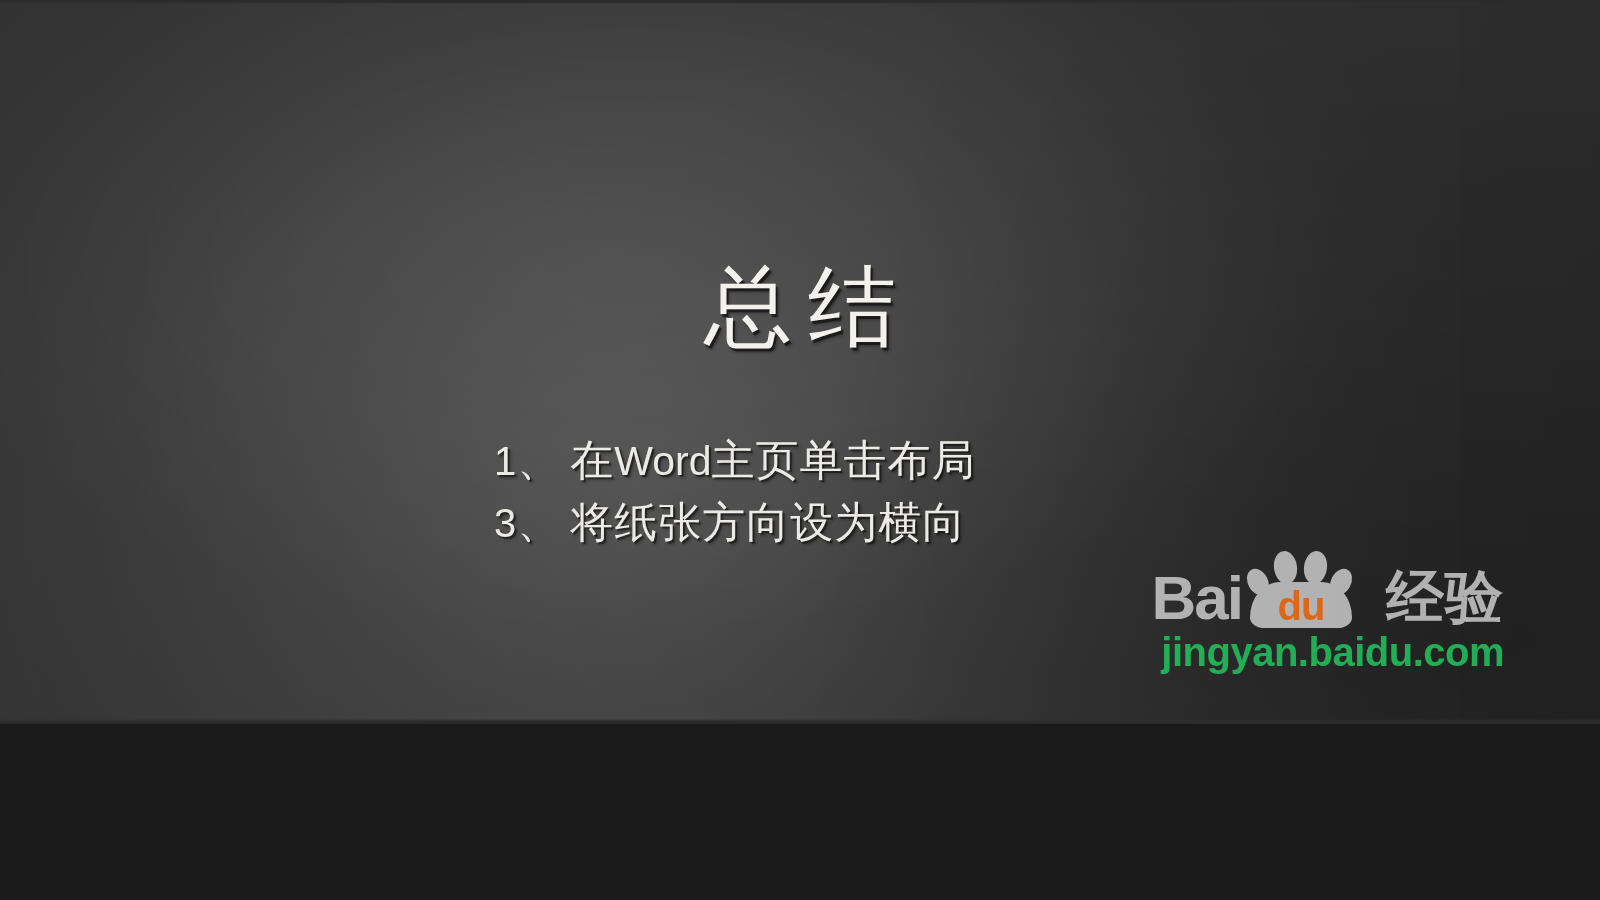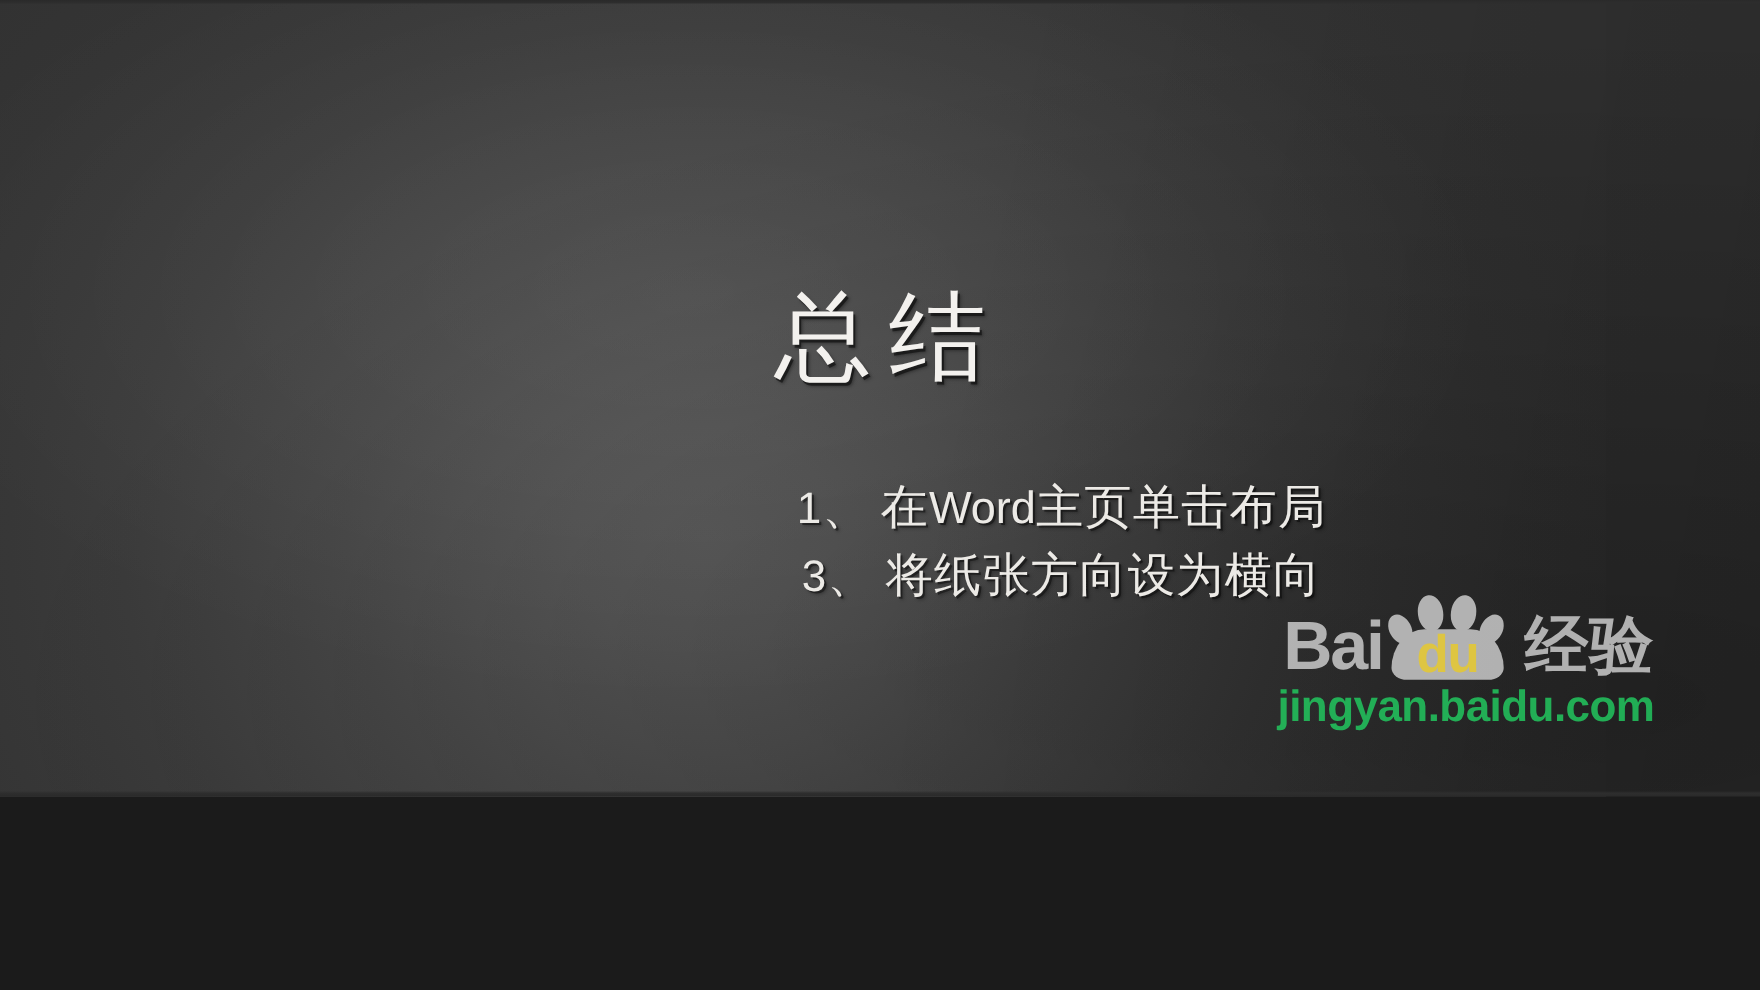--- a/index.html
+++ b/index.html
@@ -96,24 +96,23 @@
     color: #f3f1ee;
     text-shadow:
         2px 3px 0 rgba(0,0,0,0.48),
         3px 4px 3px rgba(0,0,0,0.34);
     white-space: nowrap;
   }
 
   
   #slide-body {
     position: absolute;
-    left: 515px;
+    left: 494px;
     top: 430px;
     width: 900px;
-    text-align: center;
   }
   .body-line {
     display: block;
     font-size: 43px;
     line-height: 62px;
     color: #eceae6;
     white-space: nowrap;
     text-shadow:
         2px 2px 0 rgba(0,0,0,0.42),
         3px 3px 3px rgba(0,0,0,0.30);
@@ -134,21 +133,21 @@
   .body-line .latin {
     font-family: "Liberation Sans", "DejaVu Sans", sans-serif;
     font-size: 41px;
     letter-spacing: 0px;
   }
 
   
   #watermark {
     position: absolute;
     right: 96px;
-    bottom: 60px;
+    bottom: 50px;
     text-align: right;
     opacity: 0.86;
     pointer-events: none;
   }
   #wm-logo-row {
     display: flex;
     align-items: flex-end;
     justify-content: flex-end;
     height: 86px;
   }
@@ -187,33 +186,33 @@
     border-radius: 34px 34px 16px 16px / 40px 40px 12px 12px;
   }
   #wm-du {
     position: absolute;
     left: 0;
     top: 44px;
     width: 126px;
     text-align: center;
     font-family: "Liberation Sans", "DejaVu Sans", sans-serif;
     font-weight: bold;
-    font-size: 48px;
+    font-size: 40px;
     line-height: 40px;
-    color: #fde047;
+    color: #f97316;
     letter-spacing: -1px;
   }
   #wm-cn {
     font-family: "Liberation Sans", "DejaVu Sans", sans-serif;
     font-weight: bold;
     font-size: 58px;
     line-height: 58px;
     color: #c9c9c9;
     letter-spacing: 1px;
-    margin-left: 7px;
+    margin-left: 22px;
     position: relative;
     top: -2px;
   }
   #wm-url {
     font-family: "Liberation Sans", "DejaVu Sans", sans-serif;
     font-weight: bold;
     font-size: 40px;
     line-height: 44px;
     color: #22c55e;
     letter-spacing: -0.5px;

